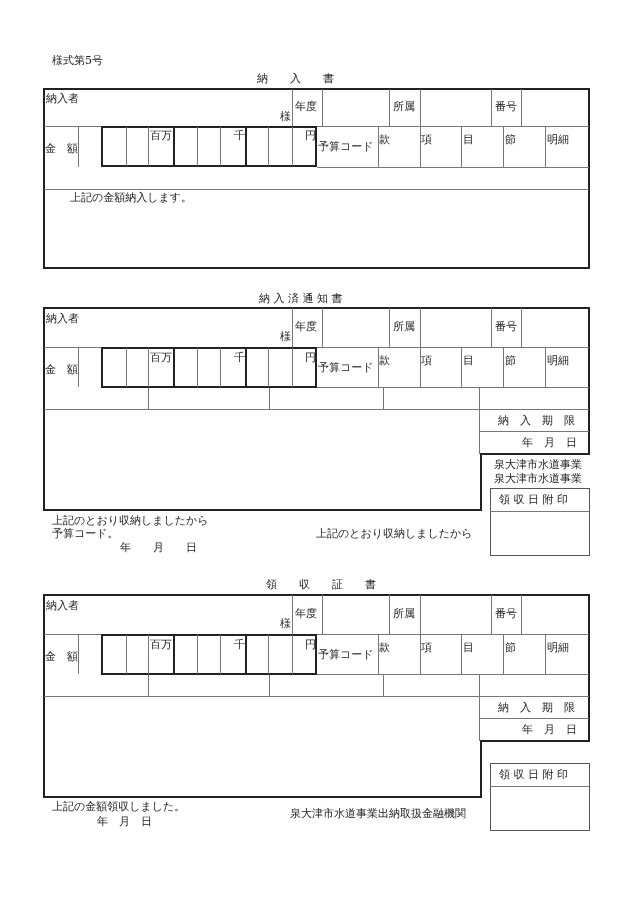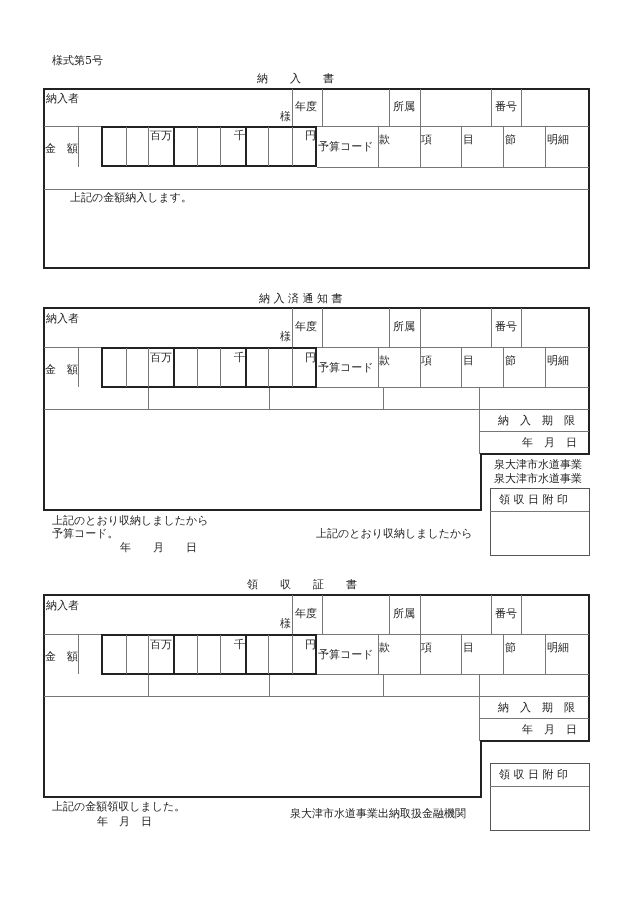--- a/index.html
+++ b/index.html
@@ -137,21 +137,21 @@
   <div class="thin" style="left:490px;top:488px;width:100px;height:68px;"></div>
   <div class="hl" style="left:490px;top:511px;width:99px;"></div>
   <div class="t" style="left:499px;top:494px;">領 収 日 附 印</div>
   <div class="t" style="left:52px;top:515px;">上記のとおり収納しましたから</div>
   <div class="t" style="left:52px;top:528px;">予算コード。</div>
   <div class="t" style="left:120px;top:542px;">年　　月　　日</div>
   <div class="t" style="left:316px;top:528px;">上記のとおり収納しましたから</div>
 </div>
 
 <div>
-  <div class="title" style="left:247px;top:577px;">領　　収　　証　　書</div>
+  <div class="title" style="left:266px;top:577px;">領　　収　　証　　書</div>
   <div class="abs" style="left:43px;top:594px;width:547px;height:148px;border:2px solid #222;border-bottom:none;box-sizing:border-box;"></div>
   <div class="abs" style="left:43px;top:740px;width:439px;height:58px;border:2px solid #222;border-top:none;box-sizing:border-box;"></div>
   <div class="abs" style="left:480px;top:740px;width:110px;height:0;border-top:2px solid #222;"></div>
 
   <div class="t" style="left:46px;top:600px;">納入者</div>
   <div class="abs" style="left:45px;top:596px;width:245px;height:37px;"></div>
   <div class="t" style="left:280px;top:618px;">様</div>
   <div class="vl" style="left:292px;top:595px;height:39px;"></div>
   <div class="t" style="left:295px;top:608px;">年度</div>
   <div class="vl" style="left:322px;top:595px;height:39px;"></div>

